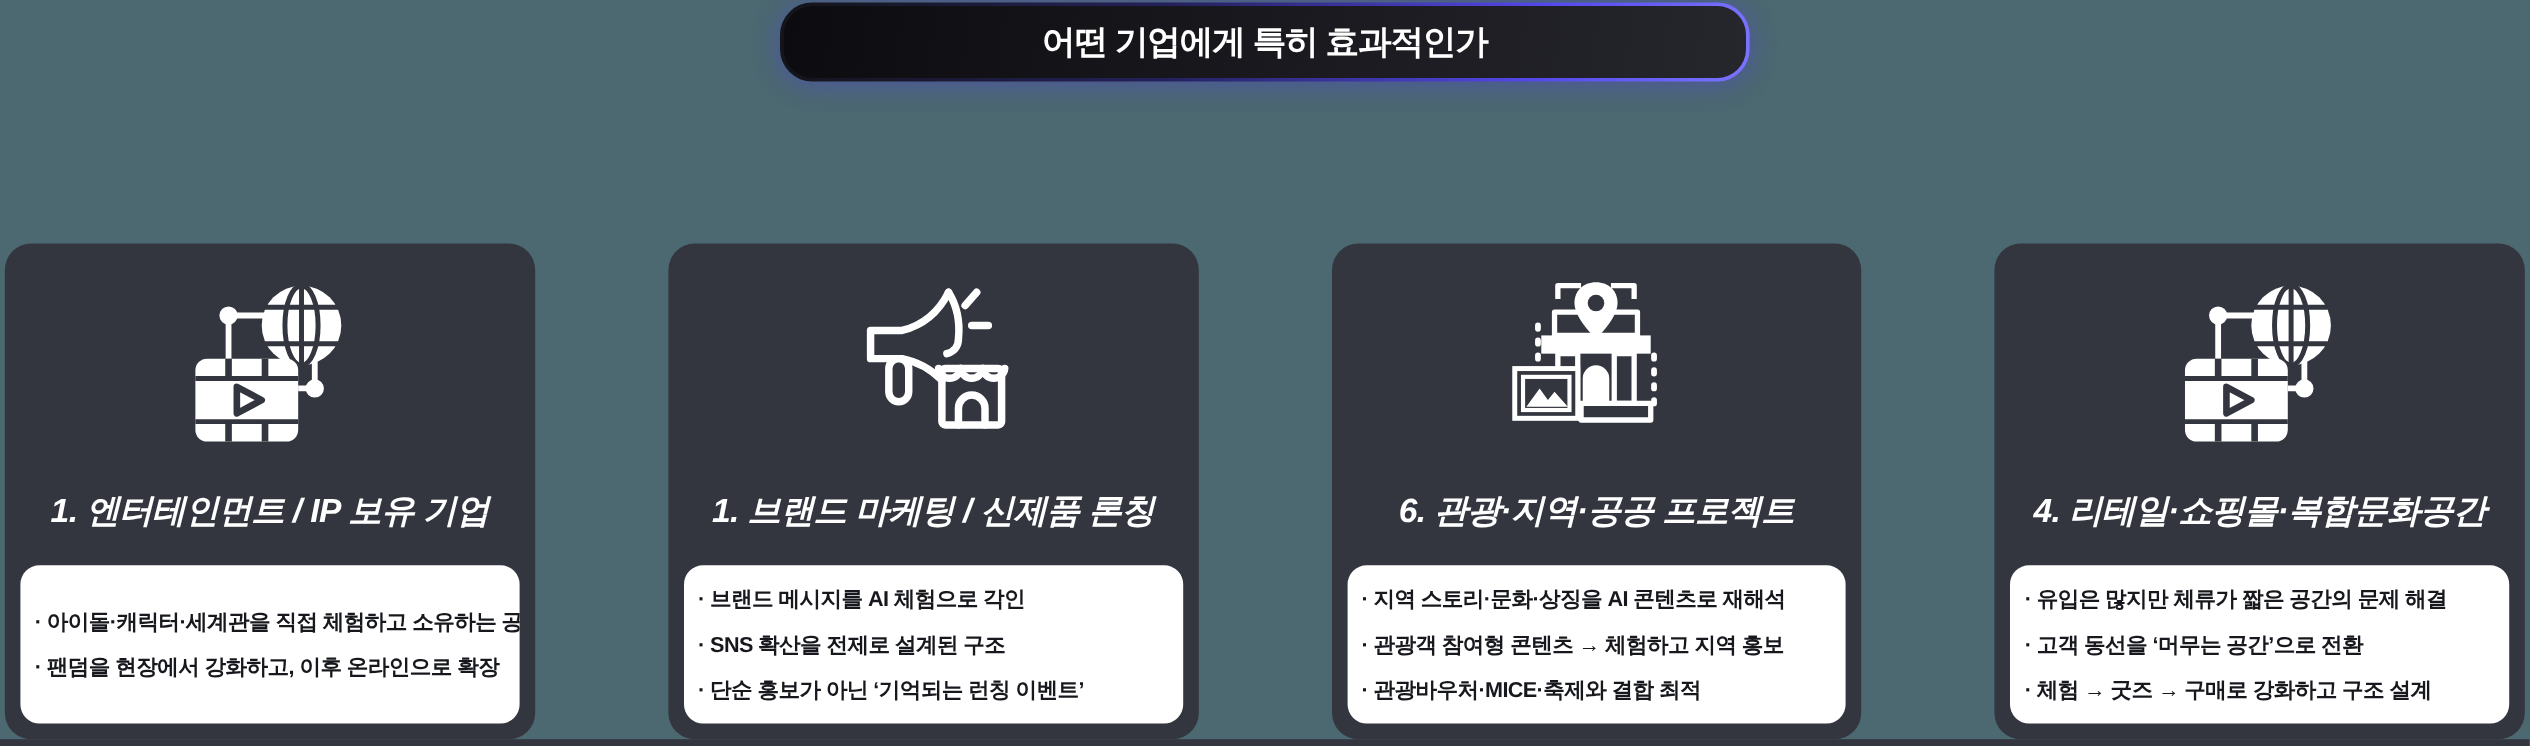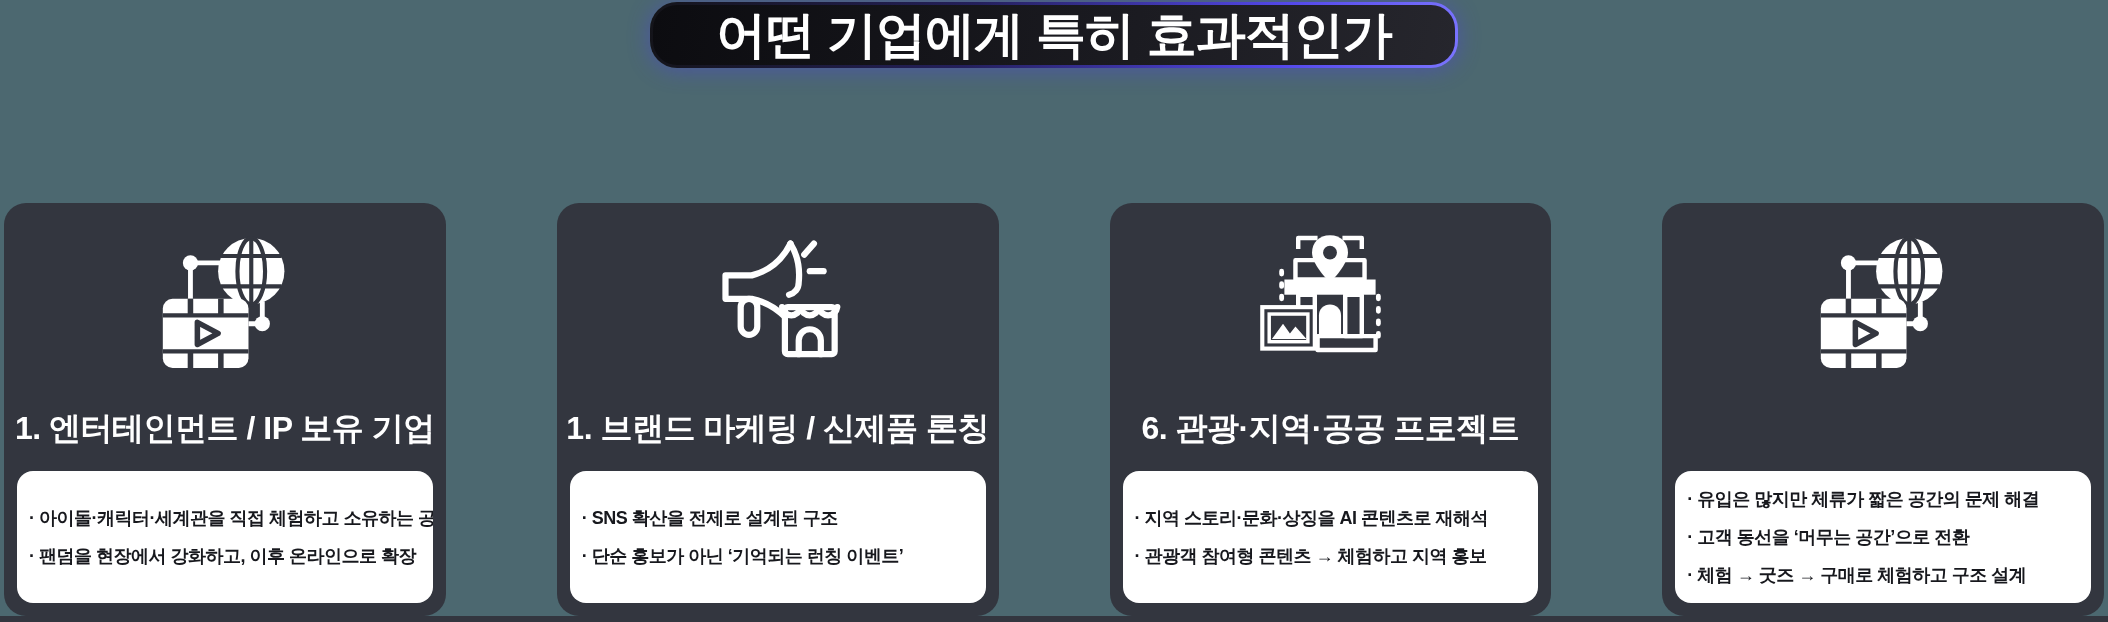--- a/index.html
+++ b/index.html
@@ -18,39 +18,39 @@
     background:linear-gradient(100deg,#141419 0%,#24205c 40%,#5348ea 78%,#7a74ff 100%);
     box-shadow:0 2px 22px rgba(76,64,230,.45);
     box-sizing:border-box;
   }
   .banner-inner{
     width:100%;height:100%;border-radius:24px;
     background:linear-gradient(100deg,#0c0c10 0%,#1b1b21 60%,#26262d 100%);
     display:flex;align-items:center;justify-content:center;
   }
   .banner-title{
-    color:#ffffff;font-size:50px;font-weight:800;letter-spacing:-1px;
+    color:#ffffff;font-size:28px;font-weight:800;letter-spacing:-1px;
     white-space:nowrap;
   }
 
   
   .cards{
     position:absolute;left:4px;right:4px;top:203px;bottom:6px;
     display:flex;gap:111px;
   }
   .card{
     flex:1;background:#33363f;border-radius:22px;
     position:relative;display:flex;flex-direction:column;align-items:center;
     padding-top:24px;box-sizing:border-box;
   }
   .icon-wrap{width:152px;height:152px;flex:0 0 auto;}
   .icon-wrap svg{width:100%;height:100%;display:block;}
   .card-title{
-    margin-top:28px;color:#ffffff;font-size:32px;font-weight:800;
-    letter-spacing:-0.5px;white-space:nowrap;
+    margin-top:28px;color:#ffffff;font-size:28px;font-weight:800;
+    letter-spacing:-0.5px;white-space:nowrap;font-style:italic;
   }
   .bullet-box{
     position:absolute;left:13px;right:13px;bottom:13px;height:132px;
     background:#ffffff;border-radius:16px;
     padding:8px 12px;box-sizing:border-box;
     display:flex;flex-direction:column;justify-content:center;
     overflow:hidden;
   }
   .bullet{
     color:#17181d;font-size:18px;font-weight:700;line-height:38px;
@@ -145,47 +145,50 @@
     </div>
 
     <div class="card">
       <div class="icon-wrap">
         <svg>
             <use href="#icon-megaphone-store"></use>
           </svg>
       </div>
       <div class="card-title">1. 브랜드 마케팅 / 신제품 론칭</div>
       <div class="bullet-box">
+        <div class="bullet">· 브랜드 메시지를 AI 체험으로 각인</div>
         <div class="bullet">· SNS 확산을 전제로 설계된 구조</div>
         <div class="bullet">· 단순 홍보가 아닌 ‘기억되는 런칭 이벤트’</div>
       </div>
     </div>
 
     <div class="card">
       <div class="icon-wrap">
         <svg>
             <use href="#icon-landmark"></use>
           </svg>
       </div>
       <div class="card-title">6. 관광·지역·공공 프로젝트</div>
       <div class="bullet-box">
         <div class="bullet">· 지역 스토리·문화·상징을 AI 콘텐츠로 재해석</div>
         <div class="bullet">· 관광객 참여형 콘텐츠 → 체험하고 지역 홍보</div>
+        <div class="bullet">· 관광바우처·MICE·축제와 결합 최적</div>
       </div>
     </div>
 
     <div class="card">
       <div class="icon-wrap">
         <svg>
             <use href="#icon-media-globe"></use>
           </svg>
       </div>
+      <div class="card-title">4. 리테일·쇼핑몰·복합문화공간</div>
       <div class="bullet-box">
         <div class="bullet">· 유입은 많지만 체류가 짧은 공간의 문제 해결</div>
         <div class="bullet">· 고객 동선을 ‘머무는 공간’으로 전환</div>
-        <div class="bullet">· 체험 → 굿즈 → 구매로 체험하고 구조 설계</div>
+        <div class="bullet">· 체험 → 굿즈 → 구매로 강화하고 구조 설계</div>
       </div>
     </div>
 
   </div>
 
   <div class="bottom-strip"></div>
 </div>
 
 </body></html>

